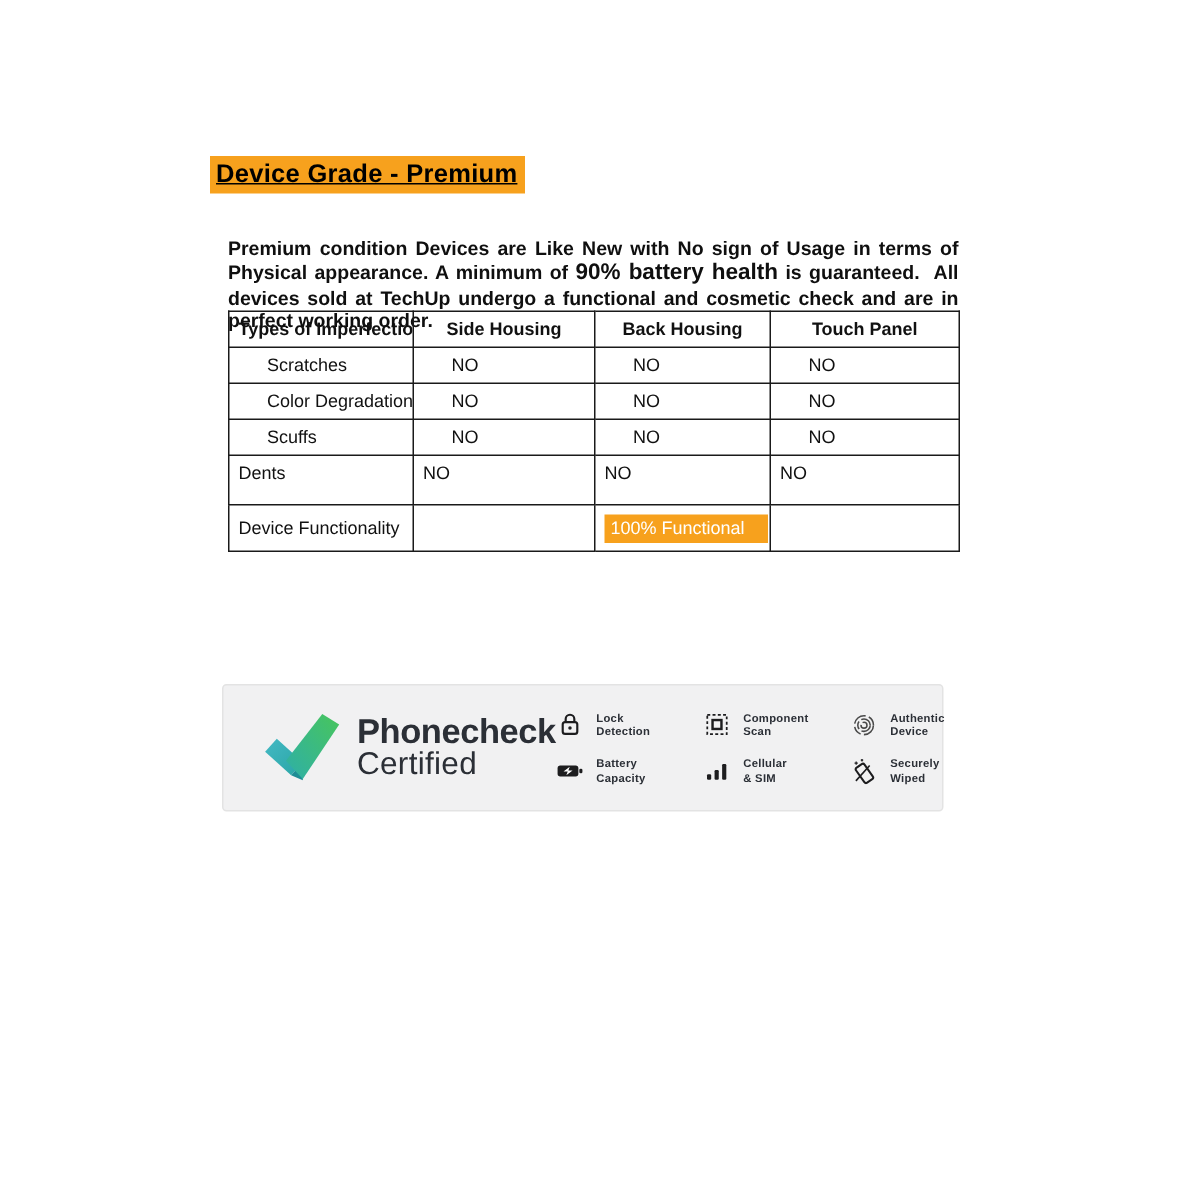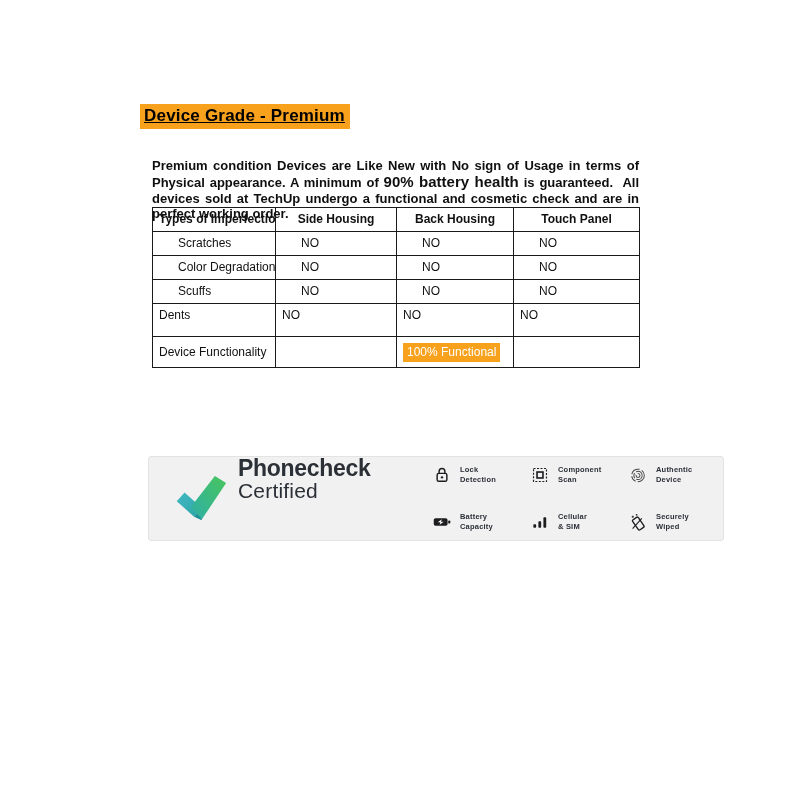--- a/index.html
+++ b/index.html
@@ -32,27 +32,27 @@
     vertical-align:top;overflow:hidden;white-space:nowrap;
   }
   .grade-table th{font-weight:bold;height:15px;}
   .grade-table th.c,.grade-table td.c{}
   .grade-table th.l,.grade-table td.l{text-align:left;}
   .grade-table tr.norm td{height:15px;padding-left:25px;}
   .grade-table tr.tall td{height:24px;}
   .grade-table tr.last td{height:22px;vertical-align:middle;}
   .col0{width:123px}.col1{width:121px}.col2{width:117px}.col3{width:126px}
   .cell-highlight{
-    background:#F7A11D;color:#ffffff;padding:2px 4px 3px 4px;display:inline-block;
+    background:#F7A11D;color:#ffffff;padding:2px 16px 3px 4px;display:inline-block;
   }
   
   .badge{
-    position:absolute;left:148px;top:456px;width:576px;height:85px;
+    position:absolute;left:148px;top:456px;width:481px;height:85px;
     background:#F1F1F2;border:1px solid #E3E3E3;border-radius:3px;
-    display:flex;box-sizing:border-box;
+    display:flex;align-items:center;box-sizing:border-box;
   }
   .badge-logo{margin-left:26px;flex:0 0 auto;display:flex;align-items:center;}
   .brand-text{margin-left:11px;color:#2B2F36;}
   .brand-name{font-size:23px;font-weight:bold;letter-spacing:-.3px;line-height:1.02;}
   .brand-sub{font-size:21px;font-weight:normal;letter-spacing:.2px;line-height:1.05;}
   .features{
     margin-left:auto;margin-right:22px;
     display:grid;grid-template-columns:repeat(3,auto);
     column-gap:26px;row-gap:11px;
   }

